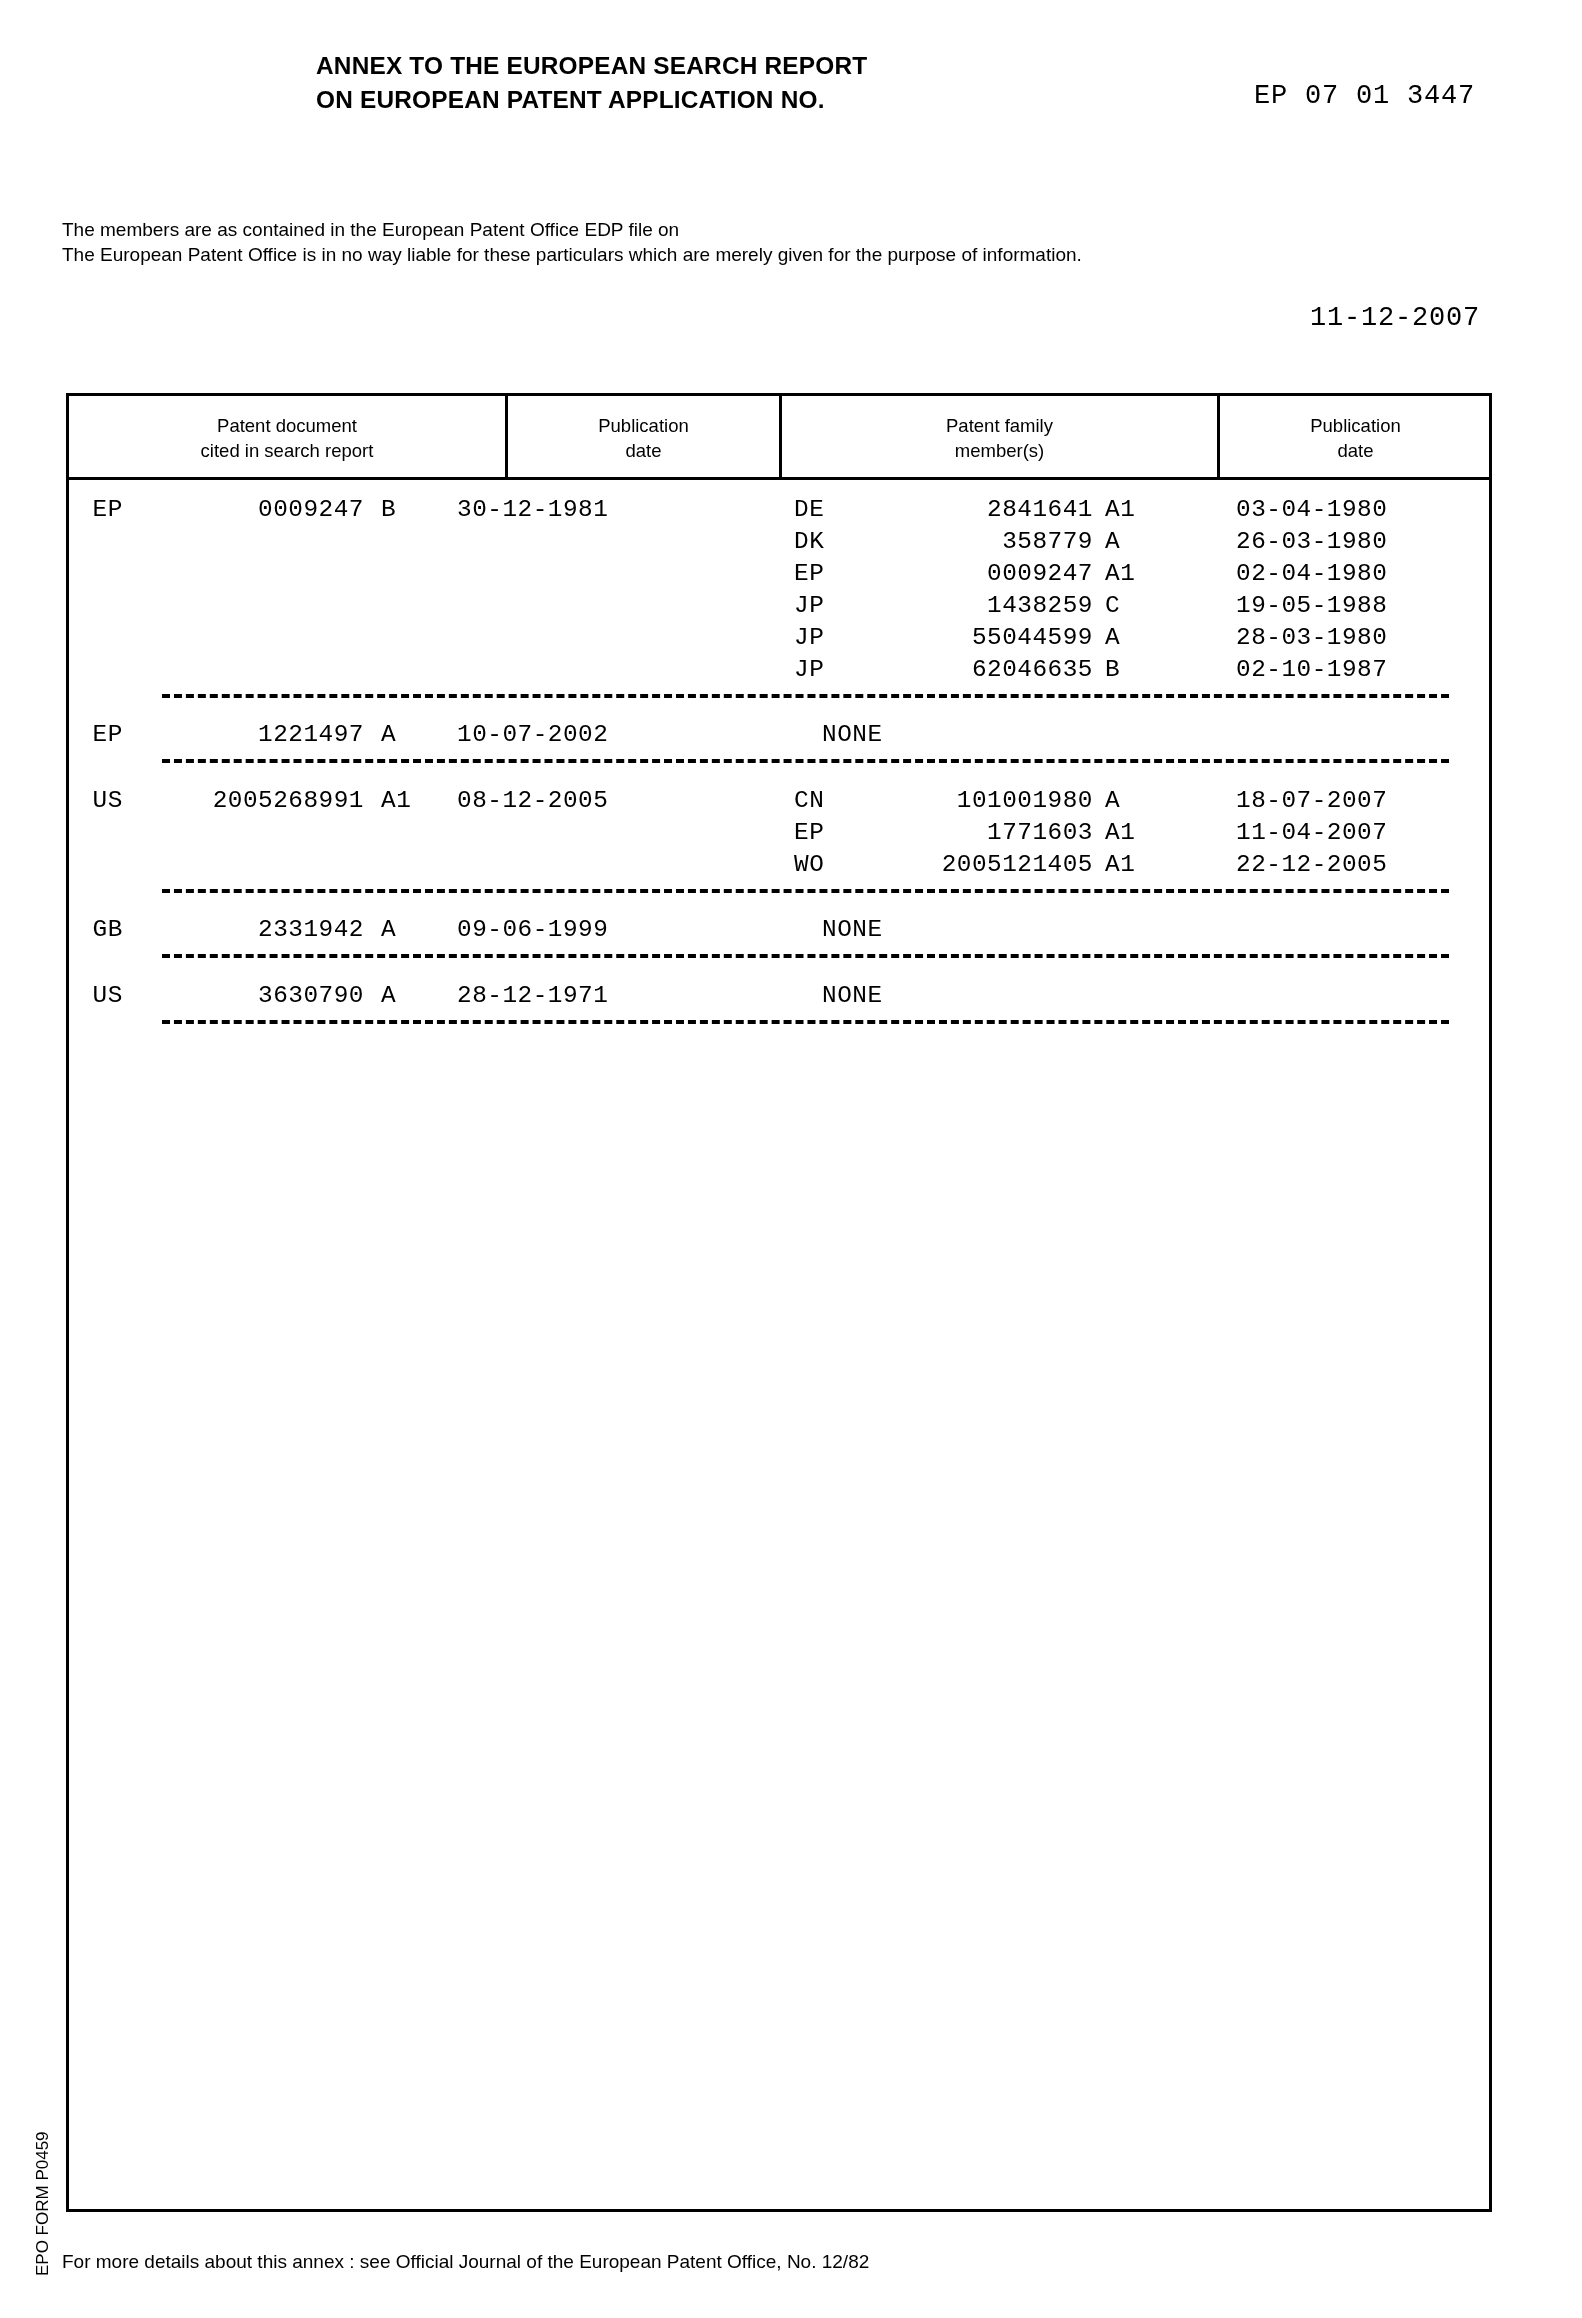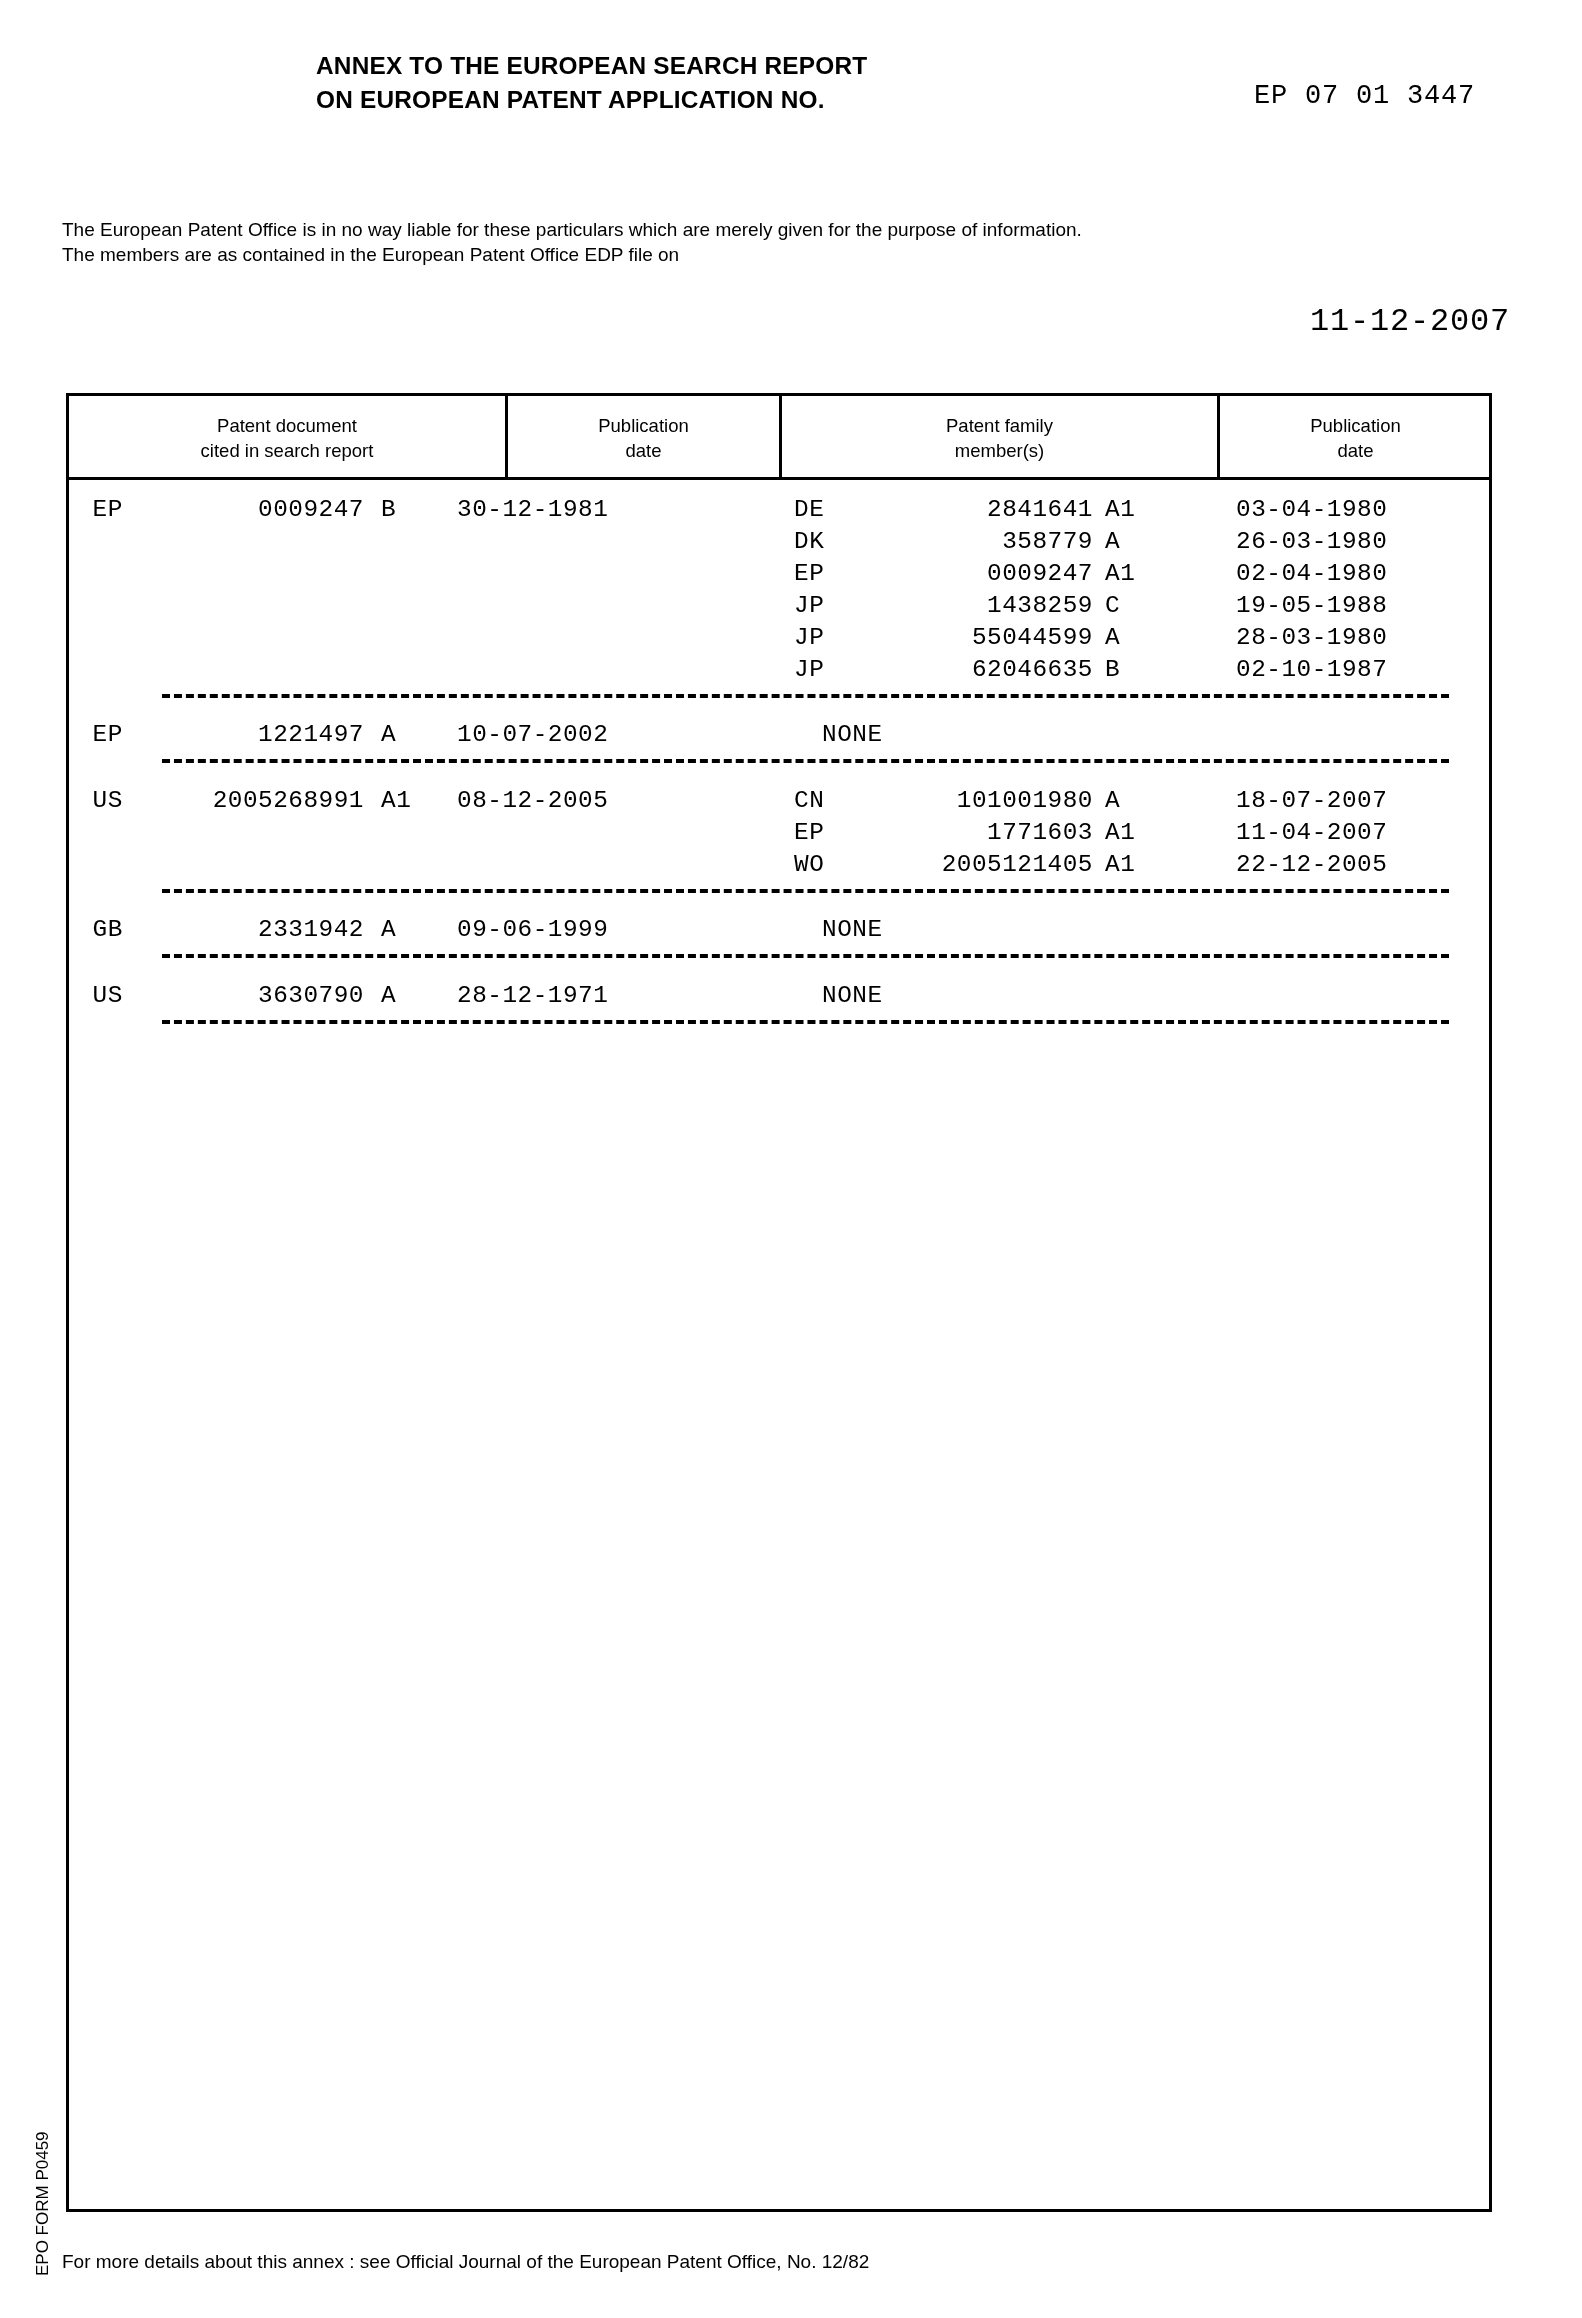--- a/index.html
+++ b/index.html
@@ -65,21 +65,21 @@
     font-family: "Liberation Sans", sans-serif;
     font-size: 19px;
     line-height: 25px;
     white-space: nowrap;
   }
   .annex-date {
     position: absolute;
     left: 1310px;
     top: 303px;
     font-family: "Liberation Mono", monospace;
-    font-size: 32px;
+    font-size: 27px;
     letter-spacing: 0.8px;
     white-space: nowrap;
   }
 
   
   .table-frame {
     position: absolute;
     left: 66px;
     top: 393px;
     width: 1426px;
@@ -202,22 +202,22 @@
 
   <div class="header-block">
     <div class="title-lines">
       <div class="title-line">ANNEX TO THE EUROPEAN SEARCH REPORT</div>
       <div class="title-line">ON EUROPEAN PATENT APPLICATION NO.</div>
     </div>
   </div>
   <div class="appno">EP 07 01 3447</div>
 
   <div class="intro">
+    <div class="intro-line">The members are as contained in the European Patent Office EDP file on</div>
     <div class="intro-line">The European Patent Office is in no way liable for these particulars which are merely given for the purpose of information.</div>
-    <div class="intro-line">The members are as contained in the European Patent Office EDP file on</div>
   </div>
   <div class="annex-date">11-12-2007</div>
 
   <div class="table-frame">
 
     <div class="header-row">
       <div class="hcell hcell-1">
         <div class="l">Patent document</div>
         <div class="l">cited in search report</div>
       </div>

